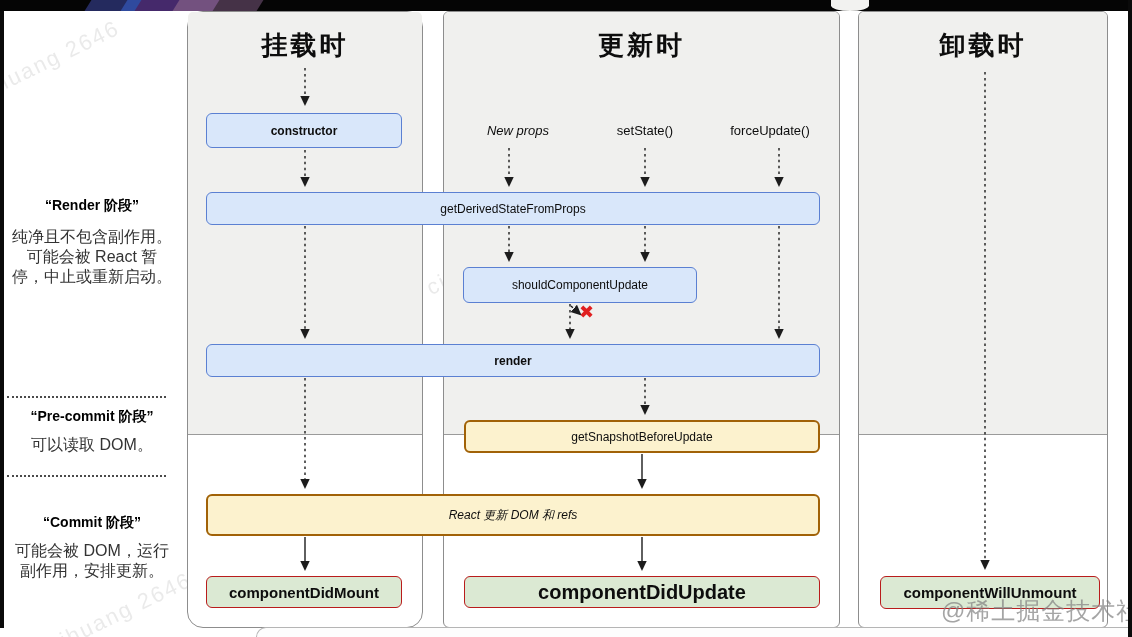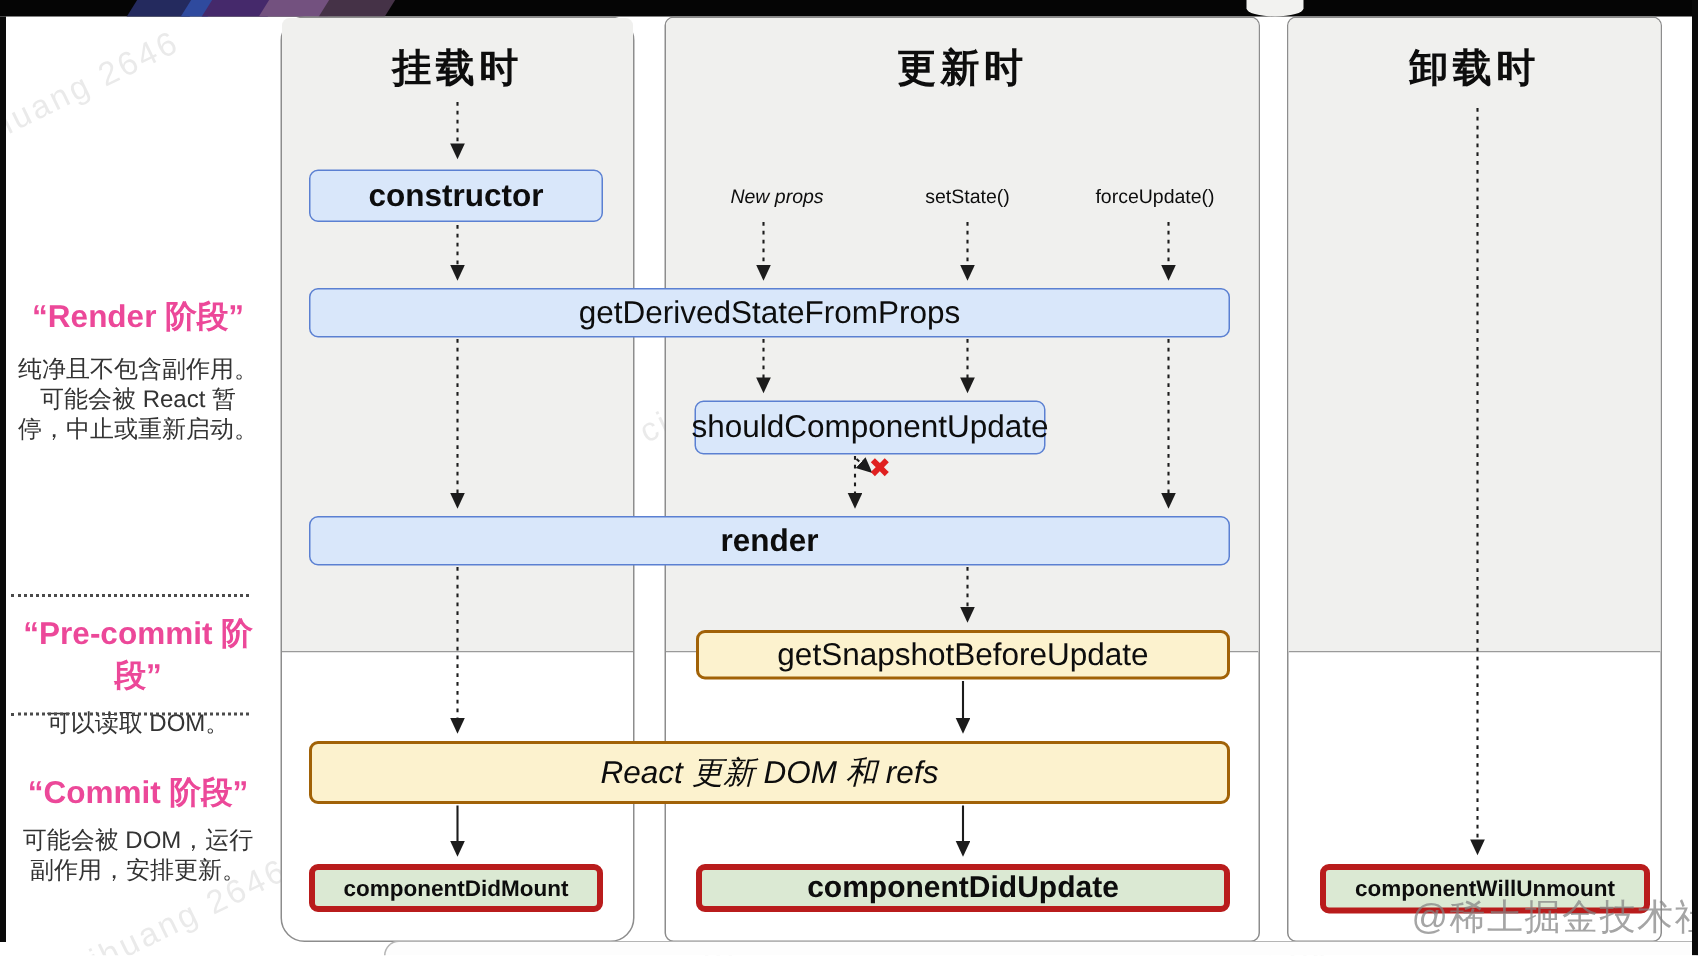--- a/index.html
+++ b/index.html
@@ -22,24 +22,24 @@
   
   .panel{position:absolute;top:11px;height:617px;background:#ffffff;border:1px solid #8d8d8d;border-radius:6px;box-sizing:border-box;}
   .panel-gray{position:absolute;left:0;top:0;width:100%;height:423px;background:#f0f0ee;border-bottom:1px solid #9a9a9a;border-radius:5px 5px 0 0;box-sizing:border-box;}
   .panel-mounting{left:187px;width:236px;border-radius:16px;}
   .panel-updating{left:443px;width:397px;}
   .panel-unmounting{left:858px;width:250px;}
   .panel-title{position:absolute;left:0;top:16px;width:100%;text-align:center;font-size:26px;font-weight:bold;letter-spacing:3px;color:#0d0d0d;}
 
   
   .lbox{position:absolute;display:flex;align-items:center;justify-content:center;
-        border-radius:6px;box-sizing:border-box;font-size:21px;color:#0d0d0d;text-align:center;}
+        border-radius:6px;box-sizing:border-box;font-size:12px;color:#0d0d0d;text-align:center;}
   .blue{background:#d9e7fa;border:1px solid #5b80d2;}
   .yellow{background:#fcf2ce;border:2px solid #a16207;}
-  .green{background:#dbe9d3;border:4px solid #b91c1c;}
+  .green{background:#dbe9d3;border:1px solid #b91c1c;}
   .bold{font-weight:bold;}
   .italic{font-style:italic;}
 
   .box-constructor{left:206px;top:113px;width:196px;height:35px;}
   .box-gdsfp{left:206px;top:192px;width:614px;height:33px;}
   .box-scu{left:463px;top:267px;width:234px;height:36px;}
   .box-render{left:206px;top:344px;width:614px;height:33px;}
   .box-gsbu{left:464px;top:420px;width:356px;height:33px;}
   .box-reactdom{left:206px;top:494px;width:614px;height:42px;}
   .box-cdm{left:206px;top:576px;width:196px;height:32px;font-size:15px;}
@@ -47,21 +47,21 @@
   .box-cwu{left:880px;top:576px;width:220px;height:33px;font-size:15px;}
 
   
   .trigger{position:absolute;top:123px;height:18px;font-size:13px;color:#0d0d0d;text-align:center;}
   .trig-newprops{left:458px;width:120px;font-style:italic;}
   .trig-setstate{left:585px;width:120px;}
   .trig-forceupdate{left:710px;width:120px;}
 
   
   .side{position:absolute;left:6px;width:172px;text-align:center;}
-  .side-title{font-size:21px;font-weight:bold;color:#ec4899;}
+  .side-title{font-size:14px;font-weight:bold;color:#000000;}
   .side-line{font-size:16px;color:#333;line-height:20px;text-align:center;}
   .blk-render{top:197px;}
   .blk-render .side-title{margin-bottom:12px;}
   .blk-precommit{top:408px;}
   .blk-precommit .side-title{margin-bottom:9px;}
   .blk-commit{top:514px;}
   .blk-commit .side-title{margin-bottom:9px;}
   .dotline{position:absolute;left:7px;width:159px;border-top:2px dotted #4a4a4a;}
   .dot1{top:396px;} .dot2{top:475px;}
 

